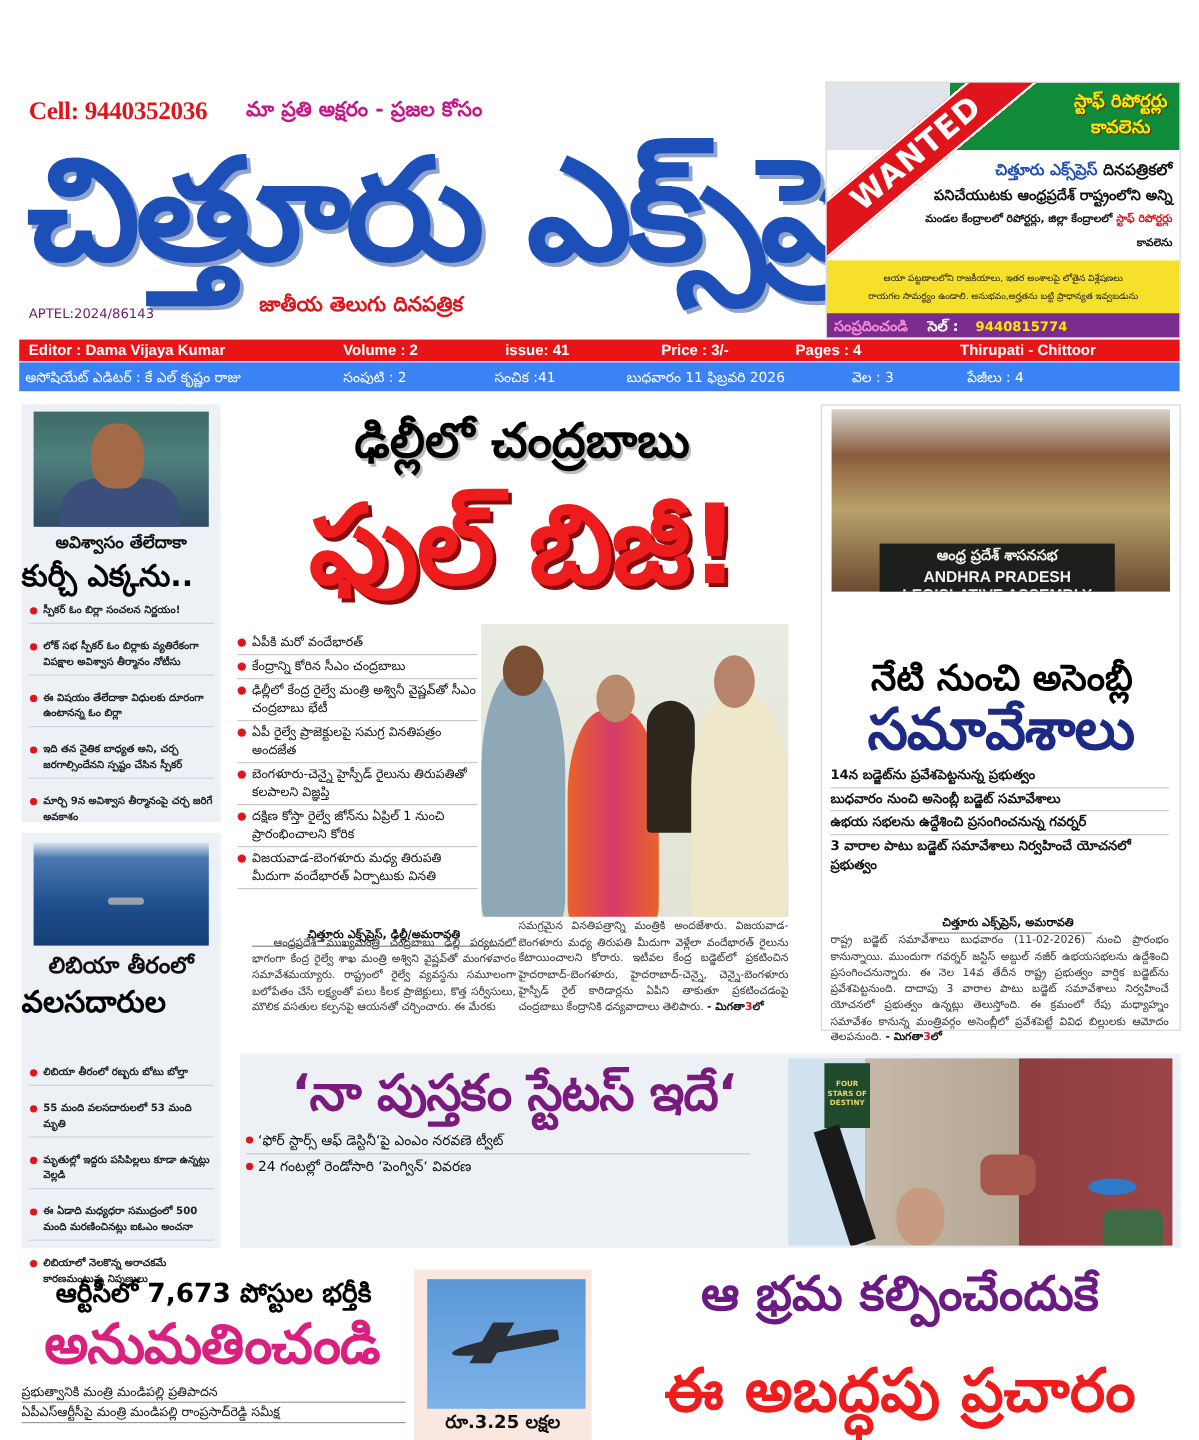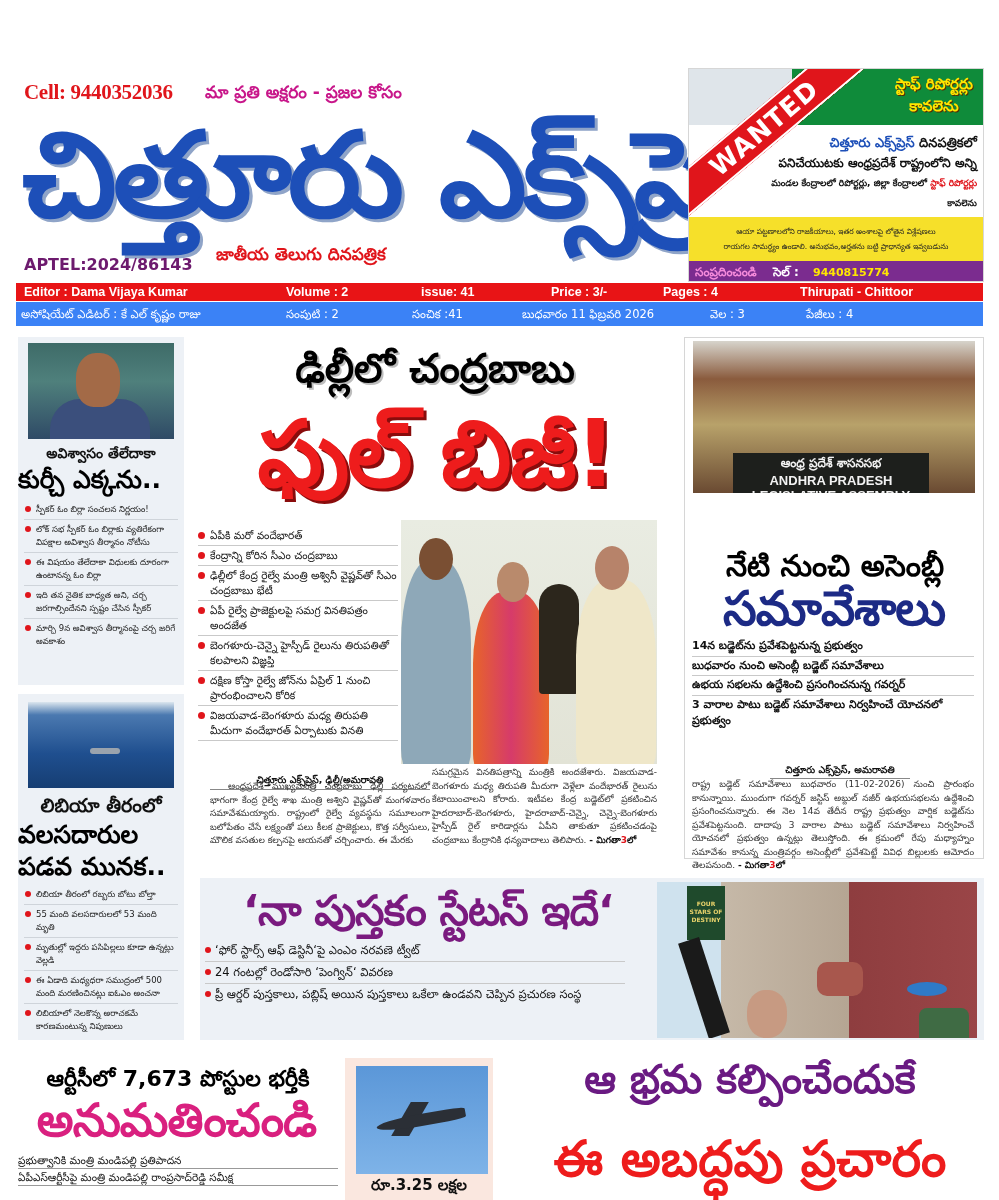--- a/index.html
+++ b/index.html
@@ -6,21 +6,21 @@
   html, body { width: 999px; height: 1200px; background: #ffffff; overflow: hidden; }
   body { font-family: "DejaVu Sans", sans-serif; color: #111; position: relative; }
 
   .abs { position: absolute; }
 
   
   .cell { left: 24px; top: 80px; font-family: "Liberation Serif", serif; font-weight: bold; font-size: 21px; color: #e0151b; letter-spacing: -0.3px; }
   .motto { left: 205px; top: 82px; font-size: 17px; font-weight: bold; color: #c8168a; }
   .logo { left: 22px; top: 100px; width: 665px; height: 160px; }
   .logo-text { position: absolute; left: 0; top: 0; font-family: "DejaVu Sans", sans-serif; font-weight: bold; font-size: 118px; line-height: 150px; color: #1d4fb8; letter-spacing: -4px; transform: scaleX(1.05); transform-origin: left; text-shadow: 3px 3px 0 #8fa4c8, -1px -1px 0 #ffffff; white-space: nowrap; }
-  .aptel { left: 24px; top: 255px; font-size: 16px; font-weight: bold; color: #6d1a6e; }
+  .aptel { left: 24px; top: 255px; font-size: 11px; font-weight: normal; color: #6d1a6e; }
   .tagline { left: 210px; top: 244px; font-size: 17px; font-weight: bold; color: #e0151b; background: #fff; padding: 0 6px; }
 
   
   .ad { left: 688px; top: 68px; width: 296px; height: 214px; border: 1px solid #d6d6d6; overflow: hidden; background: #fff; }
   .ad-green { position: absolute; left: 0; top: 0; width: 100%; height: 56px; background: linear-gradient(90deg, #dfe5ea 0%, #dfe5ea 35%, #0f8b3a 35%); }
   .ad-green-text { position: absolute; right: 10px; top: 4px; text-align: center; color: #ffe600; font-weight: bold; font-size: 15px; line-height: 22px; text-shadow: 1px 1px 0 #5a2a00; }
   .ad-ribbon { position: absolute; left: -40px; top: 40px; width: 230px; height: 38px; background: #e0151b; color: #fff; font-weight: bold; font-size: 26px; text-align: center; line-height: 38px; transform: rotate(-40deg); letter-spacing: 1px; box-shadow: 0 0 0 2px #fff inset; }
   .ad-body { position: absolute; left: 0; top: 56px; width: 100%; padding: 8px 6px 0 70px; font-size: 12px; line-height: 20px; color: #111; font-weight: bold; text-align: right; }
   .ad-body .b1 { font-size: 13px; }
   .ad-body .brand { color: #1d4fb8; }
@@ -42,21 +42,21 @@
   .photo { position: absolute; left: 10px; width: 146px; overflow: hidden; }
   .photo-speaker { top: 6px; height: 96px; background: linear-gradient(180deg, #3e6b68 0%, #4f807c 40%, #2f4a66 100%); }
   .photo-speaker .head { position: absolute; left: 48px; top: 10px; width: 44px; height: 54px; background: #a36a47; border-radius: 45% 45% 40% 40%; }
   .photo-speaker .body { position: absolute; left: 22px; top: 56px; width: 100px; height: 50px; background: #3b4f7c; border-radius: 30px 30px 0 0; }
   .photo-sea { top: 8px; height: 86px; background: linear-gradient(180deg, #dbe6ee 0%, #4b79b0 15%, #1f4f8f 60%, #163e73 100%); }
   .photo-sea .boat { position: absolute; left: 62px; top: 46px; width: 30px; height: 6px; background: #9aa3ad; border-radius: 3px; }
 
   .lc-kicker { position: absolute; left: 0; width: 100%; text-align: center; font-weight: bold; color: #111; }
   .lc-head { position: absolute; left: 0; width: 100%; text-align: left; font-weight: bold; color: #000; }
   .bullets { position: absolute; left: 6px; width: 154px; list-style: none; font-size: 8.5px; line-height: 13px; color: #222; }
-  .bullets li { position: relative; padding-left: 12px; padding-bottom: 3px; margin-bottom: 3px; border-bottom: 1px solid #cfd4da; }
+  .bullets li { position: relative; padding-left: 12px; padding-bottom: 3px; margin-bottom: 13px; border-bottom: 1px solid #cfd4da; font-weight: bold; }
   .bullets li:last-child { border-bottom: none; }
   .bullets li::before { content: ""; position: absolute; left: 1px; top: 3px; width: 6px; height: 6px; border-radius: 50%; background: #e0151b; }
 
   
   .lead-kicker { left: 200px; top: 345px; width: 470px; text-align: center; font-size: 40px; font-weight: bold; color: #000; text-shadow: 2px 2px 0 #bdbdbd; }
   .lead-head { left: 196px; top: 400px; width: 480px; text-align: center; font-size: 92px; font-weight: bold; color: #ee1c1c; line-height: 110px; text-shadow: 3px 3px 0 #8a0c0c, -1px -1px 0 #fff; letter-spacing: -2px; }
   .lead-bullets { left: 198px; top: 528px; width: 200px; list-style: none; font-size: 10.5px; line-height: 15px; }
   .lead-bullets li { position: relative; padding-left: 12px; padding-bottom: 2px; margin-bottom: 2px; border-bottom: 1px solid #c9c9c9; }
   .lead-bullets li::before { content: ""; position: absolute; left: 0; top: 4px; width: 7px; height: 7px; border-radius: 50%; background: #e0151b; }
   .lead-photo { left: 401px; top: 520px; width: 256px; height: 244px; background: linear-gradient(180deg, #e9ece2 0%, #e2e3d6 100%); overflow: hidden; }
@@ -170,21 +170,20 @@
     <li>మార్చి 9న అవిశ్వాస తీర్మానంపై చర్చ జరిగే అవకాశం</li>
   </ul>
 </div>
 
 <div class="abs leftcol lc2">
   <div class="photo photo-sea">
     <div class="boat"></div>
   </div>
   <div class="lc-kicker" style="top:100px;font-size:19px;">లిబియా తీరంలో</div>
   <div class="lc-head" style="top:124px;font-size:25px;line-height:34px;">వలసదారుల</div>
-  <div class="lc-head" style="top:156px;font-size:25px;line-height:34px;">పడవ మునక..</div>
   <ul class="bullets" style="top:194px;">
     <li>లిబియా తీరంలో రబ్బరు బోటు బోల్తా</li>
     <li>55 మంది వలసదారులలో 53 మంది మృతి</li>
     <li>మృతుల్లో ఇద్దరు పసిపిల్లలు కూడా ఉన్నట్లు వెల్లడి</li>
     <li>ఈ ఏడాది మధ్యధరా సముద్రంలో 500 మంది మరణించినట్లు ఐఓఎం అంచనా</li>
     <li>లిబియాలో నెలకొన్న అరాచకమే కారణమంటున్న నిపుణులు</li>
   </ul>
 </div>
 
 <div class="abs lead-kicker">ఢిల్లీలో చంద్రబాబు</div>
@@ -234,21 +233,20 @@
 <div class="abs asm-body">
   <span>రాష్ట్ర బడ్జెట్ సమావేశాలు బుధవారం (11-02-2026) నుంచి ప్రారంభం కానున్నాయి. ముందుగా గవర్నర్ జస్టిస్ అబ్దుల్ నజీర్ ఉభయసభలను ఉద్దేశించి ప్రసంగించనున్నారు. ఈ నెల 14వ తేదీన రాష్ట్ర ప్రభుత్వం వార్షిక బడ్జెట్‌ను ప్రవేశపెట్టనుంది. దాదాపు 3 వారాల పాటు బడ్జెట్ సమావేశాలు నిర్వహించే యోచనలో ప్రభుత్వం ఉన్నట్లు తెలుస్తోంది. ఈ క్రమంలో రేపు మధ్యాహ్నం సమావేశం కానున్న మంత్రివర్గం అసెంబ్లీలో ప్రవేశపెట్టే వివిధ బిల్లులకు ఆమోదం తెలపనుంది.</span>
   <span class="more"><span> - మిగతా</span><span class="n">3</span><span>లో</span></span>
 </div>
 
 <div class="abs book-box"></div>
 <div class="abs book-head">‘నా పుస్తకం స్టేటస్ ఇదే‘</div>
 <ul class="abs book-bullets">
   <li>‘ఫోర్ స్టార్స్ ఆఫ్ డెస్టినీ‘పై ఎంఎం నరవణె ట్వీట్</li>
   <li>24 గంటల్లో రెండోసారి ‘పెంగ్విన్‘ వివరణ</li>
-  <li>ప్రీ ఆర్డర్ పుస్తకాలు, పబ్లిష్ అయిన పుస్తకాలు ఒకేలా ఉండవని చెప్పిన ప్రచురణ సంస్థ</li>
 </ul>
 <div class="abs book-photo">
   <div style="position:absolute;left:30px;top:4px;width:38px;height:54px;background:#1f4a2c;color:#e9d36b;font-size:6px;font-weight:bold;padding:14px 2px 0;line-height:8px;text-align:center;">FOUR STARS OF DESTINY</div>
   <div style="position:absolute;left:36px;top:56px;width:22px;height:100px;background:#1a1a1a;transform:rotate(-18deg);"></div>
   <div style="position:absolute;left:90px;top:108px;width:40px;height:48px;background:#c79a82;border-radius:45%;"></div>
   <div style="position:absolute;left:160px;top:80px;width:46px;height:34px;background:#a8574d;border-radius:10px;"></div>
   <div style="position:absolute;left:250px;top:100px;width:40px;height:14px;background:#2f7ac8;border-radius:50%;"></div>
   <div style="position:absolute;left:262px;top:126px;width:50px;height:30px;background:#3f6b44;border-radius:8px 8px 0 0;"></div>
 </div>
 

